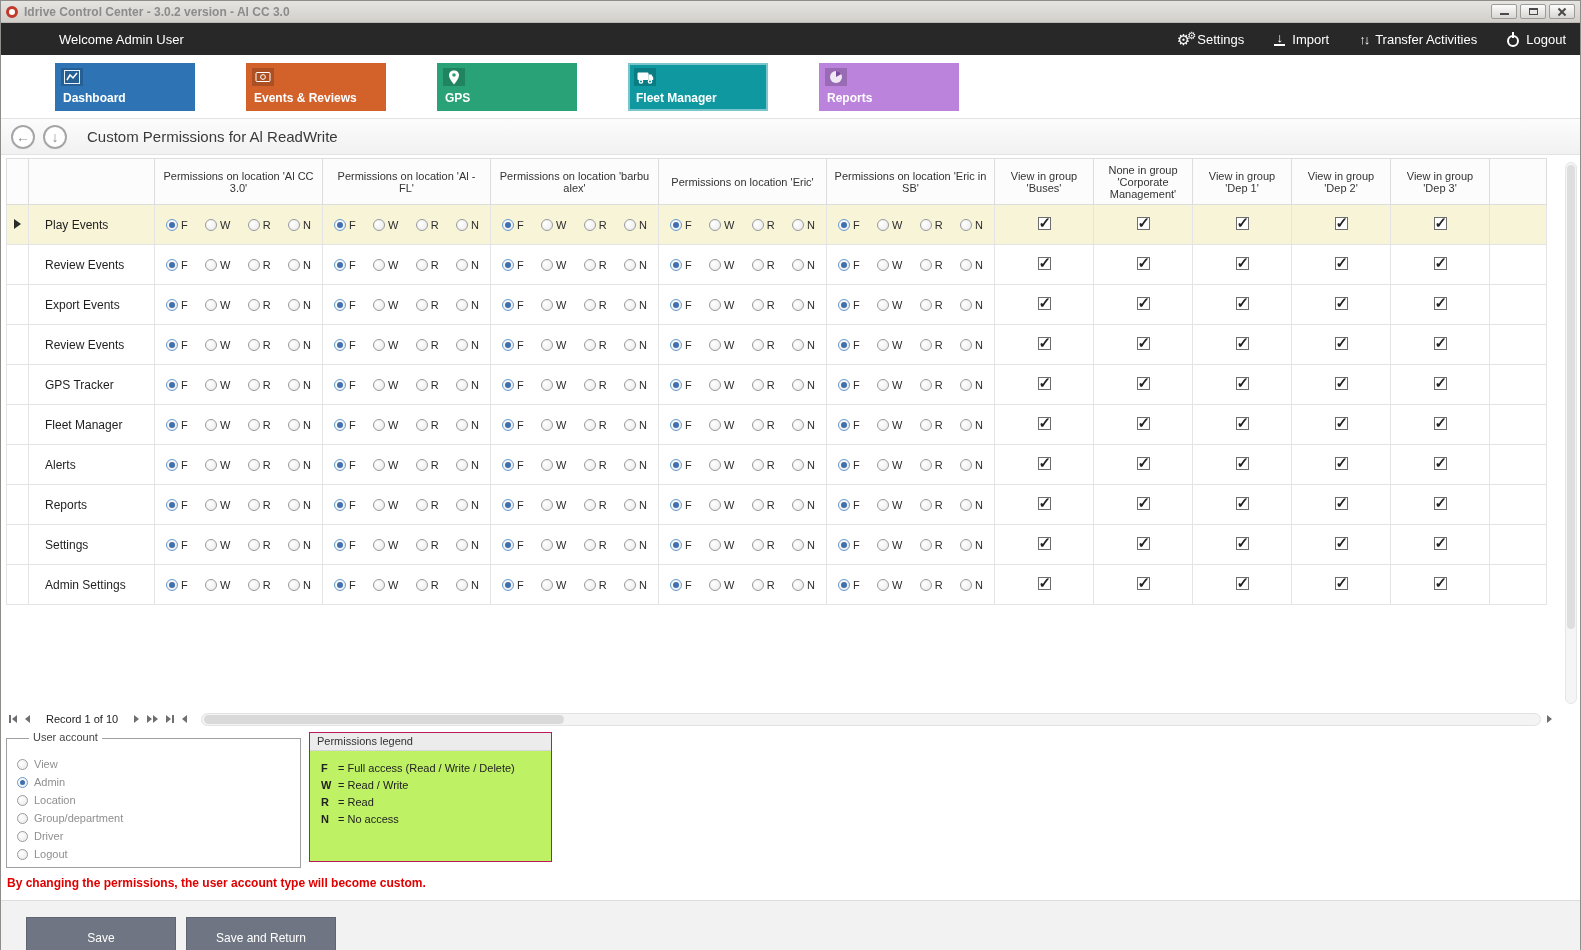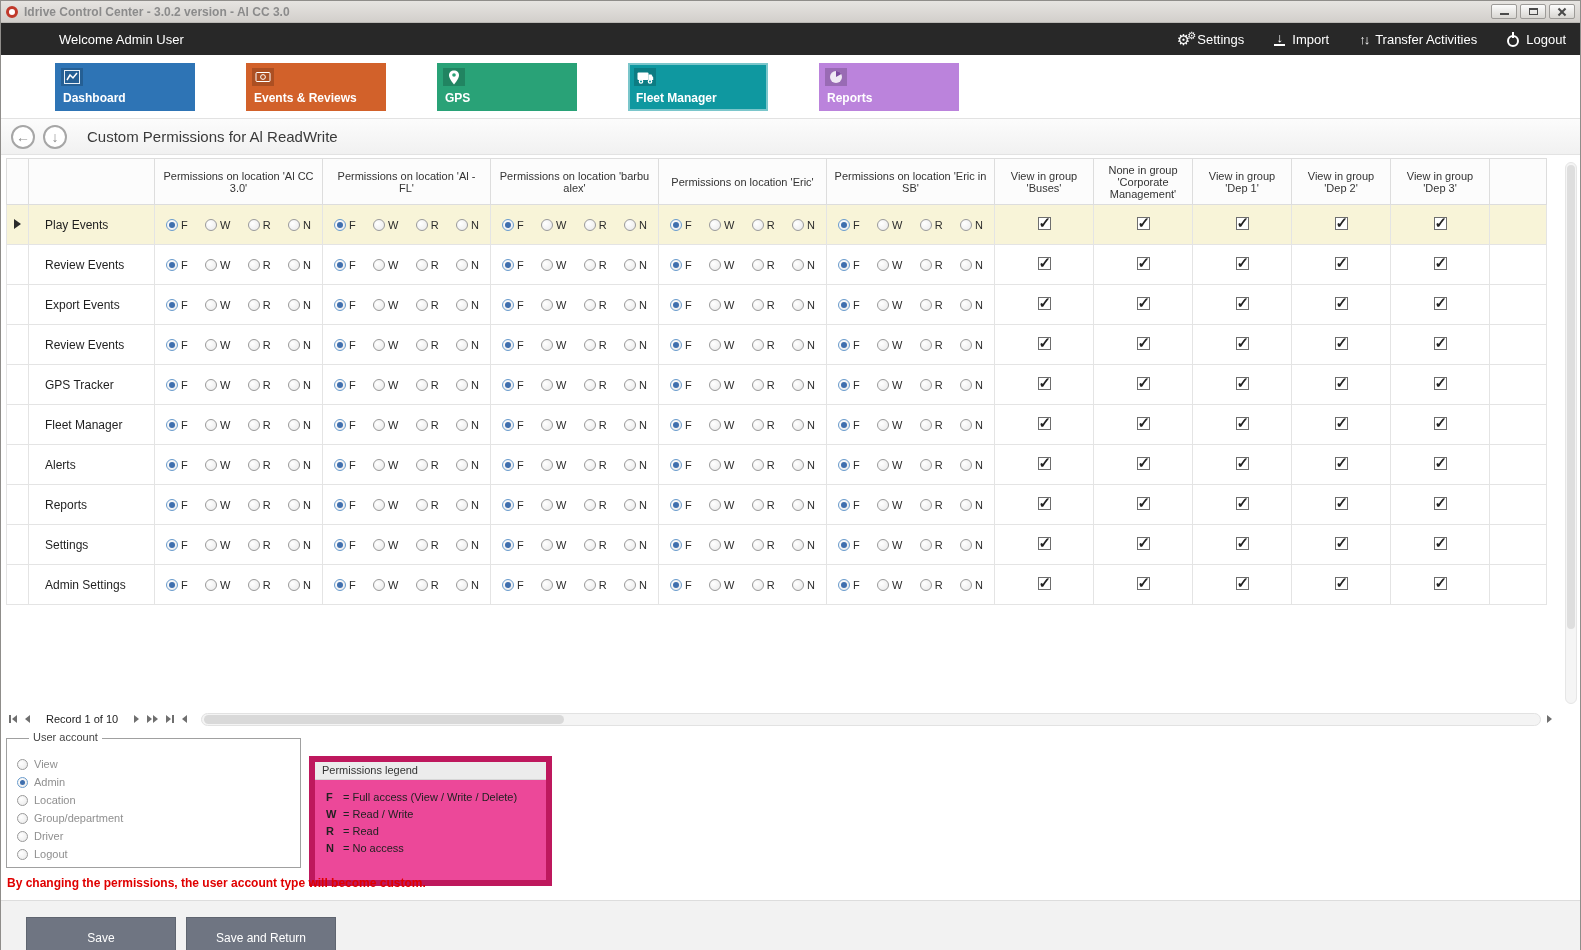--- a/index.html
+++ b/index.html
@@ -96,21 +96,21 @@
 
   
   .bottom { position:relative; height:220px; background:#fff; }
   .user-box { position:absolute; left:5px; top:6px; width:295px; height:130px; border:1px solid #a0a0a0; background:#fff; }
   .box-title { position:absolute; top:-8px; left:6px; background:#fff; padding:0 4px; font-size:11px; color:#444;margin-left:16px; }
   .ua-options { padding:16px 0 0 10px; }
   .ua-row { display:flex; align-items:center; gap:6px; height:18px; font-size:11px; color:#8f8f8f; cursor:pointer; }
   .ua-row .radio { width:11px; height:11px; }
   .ua-row .radio.checked::after { left:2px; top:2px; width:5px; height:5px; }
 
-  .legend-box { position:absolute; left:308px; top:24px; width:243px; height:130px; border:6px solid #be185d; background:#ec4899; }
+  .legend-box { position:absolute; left:308px; top:0; width:243px; height:130px; border:1px solid #be185d; background:#bef264; }
   .legend-header { height:18px; background:#ececec; border-bottom:1px solid #d6d6d6; font-size:11px;
     color:#333; padding:2px 7px; }
   .legend-items { padding:9px 11px; }
   .legend-row { display:flex; line-height:17px; font-size:11px; color:#222; }
   .legend-row .k { width:17px; font-weight:bold; }
 
   .warning { position:absolute; left:6px; top:144px; font-weight:bold; font-size:12px; color:#e00000; }
 
   .footer { position:absolute; left:0; right:0; top:168px; bottom:0; background:#f2f2f2; border-top:1px solid #ddd; }
   .btn { position:absolute; top:16px; width:150px; height:41px; background:#6f7582; color:#fff; border:1px solid #5f6570;
@@ -1426,21 +1426,21 @@
             <span>Logout</span>
           </div>
         </div>
     </div>
 
     <div class="legend-box">
       <div class="legend-header">Permissions legend</div>
       <div class="legend-items" id="legend-items">
           <div class="legend-row">
             <span class="k">F</span>
-            <span>= Full access (View / Write / Delete)</span>
+            <span>= Full access (Read / Write / Delete)</span>
           </div>
           <div class="legend-row">
             <span class="k">W</span>
             <span>= Read / Write</span>
           </div>
           <div class="legend-row">
             <span class="k">R</span>
             <span>= Read</span>
           </div>
           <div class="legend-row">

